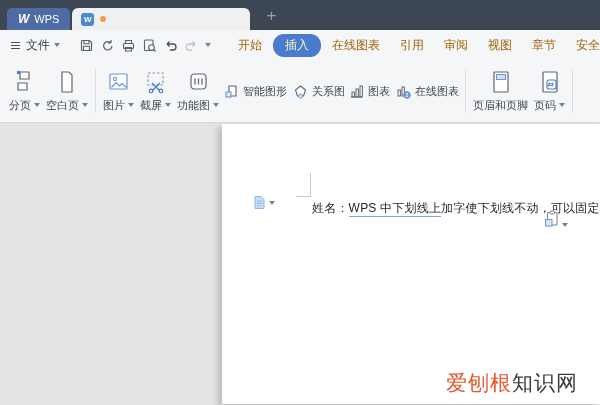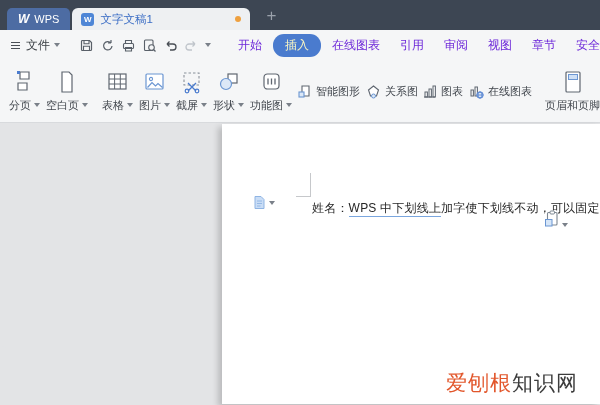--- a/index.html
+++ b/index.html
@@ -22,21 +22,21 @@
 
   
   .menubar { height:30px; background:#f5f6f7; display:flex; align-items:center;
     padding-left:9px; white-space:nowrap;text-align:center; }
   .file-area { display:flex; align-items:center; gap:4px; color:#3b4045; font-size:12px; }
   .vsep { width:1px; height:15px; background:#d7dade; margin:0 8px; }
   .qa-ic { width:17px; height:17px; margin:0 3px; display:flex; align-items:center; justify-content:center; }
   .chev { width:0; height:0; border-left:3px solid transparent; border-right:3px solid transparent;
     border-top:4px solid #7a8089; display:inline-block; }
   .tabs { display:flex; align-items:center; margin-left:15px; gap:2px; }
-  .tab { font-size:12px; color:#6d28d9; padding:3px 9px; }
+  .tab { font-size:12px; color:#a16207; padding:3px 9px; }
   .tab.active { background:#4a7bce; color:#fef9c3; border-radius:11px; padding:3px 12px; }
 
   
   .ribbon { height:63px; background:#f5f6f7; border-bottom:1px solid #d8dadd;
     display:flex; align-items:center; padding-left:6px; white-space:nowrap; }
   .rbtn { display:flex; flex-direction:column; align-items:center; justify-content:center;
     gap:4px; height:56px; padding:0 3px; }
   .rlb { font-size:11px; color:#41464d; display:flex; align-items:center; gap:3px; }
   .rsep { width:1px; height:44px; background:#dcdee1; margin:0 4px; }
   .rcol { display:flex; flex-direction:row; justify-content:center; gap:6px; height:56px; margin:0 2px; }
@@ -61,21 +61,20 @@
 </head>
 <body>
 
 <div class="titlebar">
   <div class="wps-btn">
     <span class="wps-logo">W</span>
     <span>WPS</span>
   </div>
   <div class="doc-tab">
     <span class="doc-ic">W</span>
-    <span class="doc-title">文字文稿1</span>
     <span class="mod-dot"></span>
   </div>
   <div class="new-tab">+</div>
 </div>
 
 <div class="menubar">
   <div class="file-area">
     <svg width="13" height="13" viewBox="0 0 13 13">
       <path d="M2 3.5h9M2 6.5h9M2 9.5h9" stroke="#4a4f56" stroke-width="1.2"></path>
     </svg>
@@ -153,30 +152,20 @@
       <path d="M6 2 h7 l3 3 v17 h-10 z" fill="#fff" stroke="#5f6670" stroke-width="1.2"></path>
     </svg>
     <span class="rlb">
         <span>空白页</span>
         <span class="chev"></span>
       </span>
   </div>
 
   <div class="rsep"></div>
 
-  <div class="rbtn">
-    <svg class="ric" width="23" height="24" viewBox="0 0 23 24">
-      <rect x="3" y="4" width="17" height="15" fill="#fff" stroke="#5f6670" stroke-width="1.2"></rect>
-      <path d="M3 9 h17 M3 14 h17 M8.6 4 v15 M14.3 4 v15" stroke="#5f6670" stroke-width="1"></path>
-    </svg>
-    <span class="rlb">
-        <span>表格</span>
-        <span class="chev"></span>
-      </span>
-  </div>
 
   <div class="rbtn">
     <svg class="ric" width="23" height="24" viewBox="0 0 23 24">
       <rect x="3" y="4" width="17" height="15" rx="1" fill="#fff" stroke="#6b96d2" stroke-width="1.2"></rect>
       <circle cx="8" cy="9" r="1.6" fill="none" stroke="#6b96d2" stroke-width="1.1"></circle>
       <path d="M4.5 17.5 l4.5-5 3.5 3.5 2.5-2.5 4.5 4" fill="none" stroke="#6b96d2" stroke-width="1.2"></path>
     </svg>
     <span class="rlb">
         <span>图片</span>
         <span class="chev"></span>
@@ -189,30 +178,20 @@
       <path d="M8 13 l8 8 M16 13 l-8 8" stroke="#4a7bce" stroke-width="1.3"></path>
       <circle cx="7" cy="21" r="1.8" fill="none" stroke="#4a7bce" stroke-width="1.2"></circle>
       <circle cx="17" cy="21" r="1.8" fill="none" stroke="#4a7bce" stroke-width="1.2"></circle>
     </svg>
     <span class="rlb">
         <span>截屏</span>
         <span class="chev"></span>
       </span>
   </div>
 
-  <div class="rbtn">
-    <svg class="ric" width="23" height="24" viewBox="0 0 23 24">
-      <rect x="11" y="4" width="9" height="9" fill="#fff" stroke="#5f6670" stroke-width="1.2"></rect>
-      <circle cx="9" cy="14" r="5.5" fill="#dce8f7" stroke="#6b96d2" stroke-width="1.2"></circle>
-    </svg>
-    <span class="rlb">
-        <span>形状</span>
-        <span class="chev"></span>
-      </span>
-  </div>
 
   <div class="rbtn">
     <svg class="ric" width="23" height="24" viewBox="0 0 23 24">
       <rect x="4" y="4" width="15" height="15" rx="3.5" fill="#fff" stroke="#5f6670" stroke-width="1.2"></rect>
       <path d="M8 8.5 v6 M11.5 8.5 v6 M15 8.5 v6" stroke="#5f6670" stroke-width="1.3"></path>
     </svg>
     <span class="rlb">
         <span>功能图</span>
         <span class="chev"></span>
       </span>

